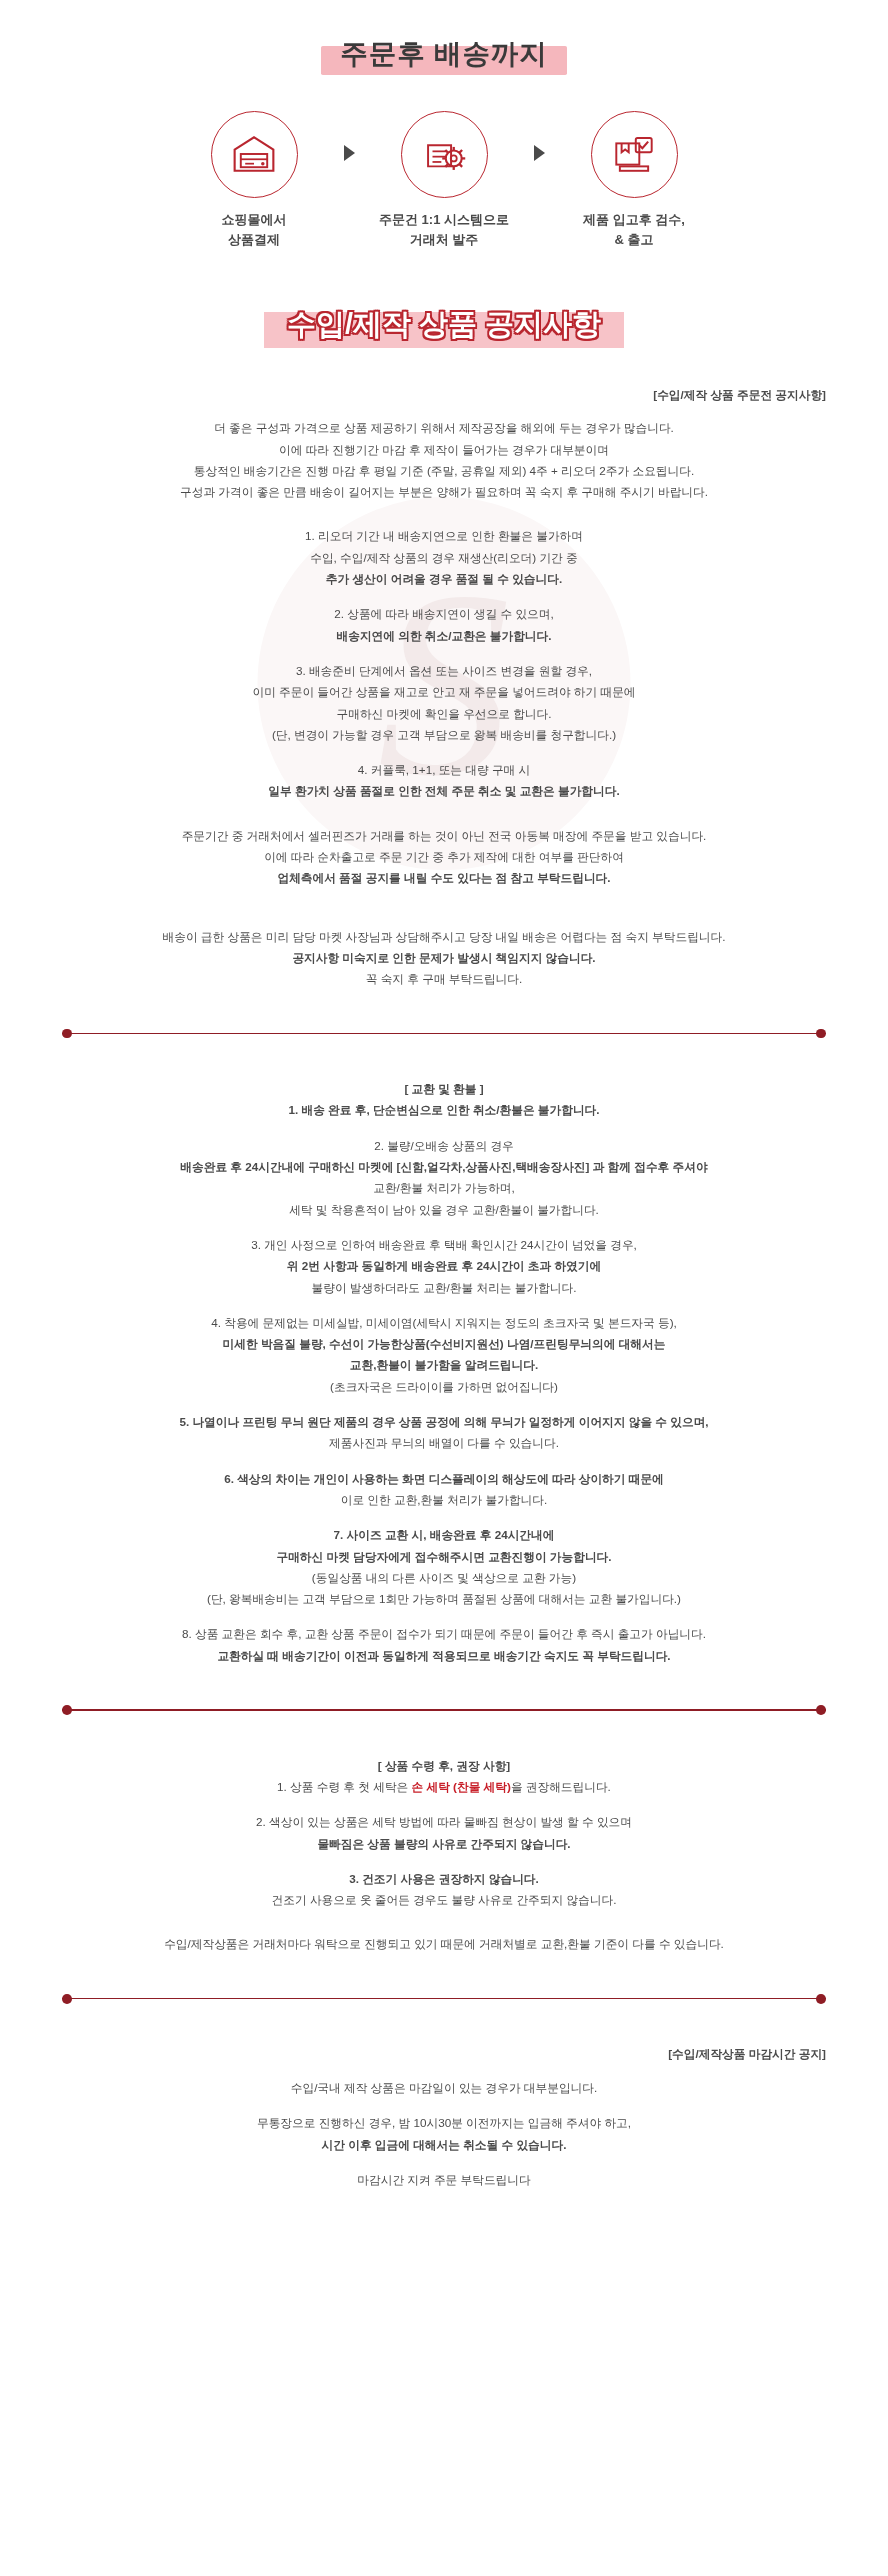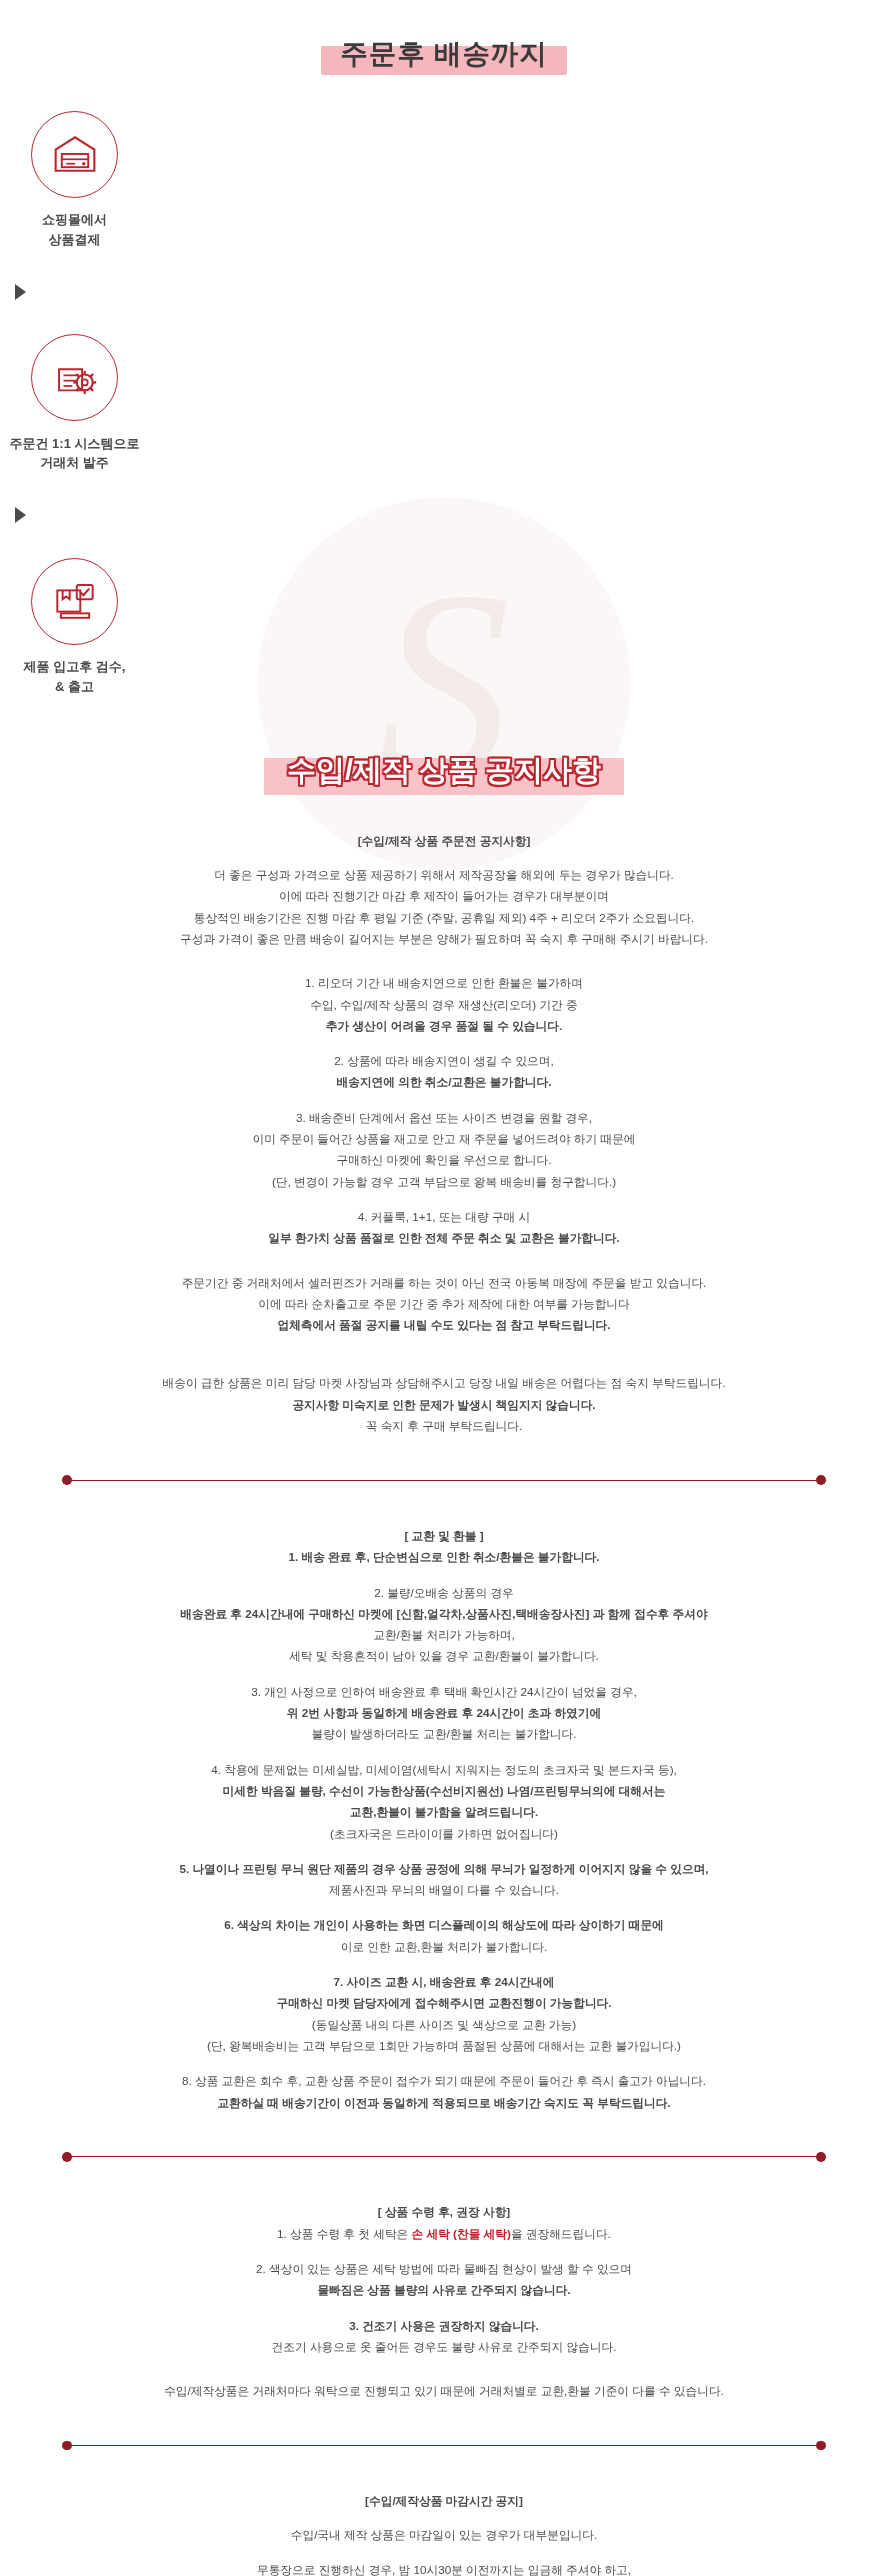--- a/index.html
+++ b/index.html
@@ -47,21 +47,20 @@
     border-radius: 1.8px;
   }
 
   
   .process {
     margin-top: 34px;
     display: flex;
     justify-content: center;
     align-items: flex-start;
     gap: 0px;
-    flex-direction: column;
   }
   .process-step {
     width: 149px;
     text-align: center;
   }
   .circle {
     width: 85px;
     height: 85px;
     border-radius: 50%;
     border: 1.8px solid #b9262f;
@@ -166,20 +165,21 @@
     margin: 0;
     font-size: 11.7px;
     line-height: 1.82;
     color: #4a4a4a;
   }
   .b-title {
     font-weight: bold;
     font-size: 13px;
     color: #2b2b2b;
     margin-bottom: 12.4px !important;
+    text-align: right;
   }
   .red {
     color: #c8202a;
     font-weight: bold;
   }
   .spacer-sm { height: 14px; }
   .spacer-md { height: 23px; }
 
   
   .divider {
@@ -326,21 +326,21 @@
       <p>(단, 변경이 가능할 경우 고객 부담으로 왕복 배송비를 청구합니다.)</p>
 
       <div class="spacer-sm"></div>
 
       <p>4. 커플룩, 1+1, 또는 대량 구매 시</p>
       <p class="red">일부 환가치 상품 품절로 인한 전체 주문 취소 및 교환은 불가합니다.</p>
 
       <div class="spacer-md"></div>
 
       <p>주문기간 중 거래처에서 셀러핀즈가 거래를 하는 것이 아닌 전국 아동복 매장에 주문을 받고 있습니다.</p>
-      <p>이에 따라 순차출고로 주문 기간 중 추가 제작에 대한 여부를 가능합니다</p>
+      <p>이에 따라 순차출고로 주문 기간 중 추가 제작에 대한 여부를 판단하여</p>
       <p class="red">업체측에서 품절 공지를 내릴 수도 있다는 점 참고 부탁드립니다.</p>
 
       <div class="spacer-md"></div>
       <div class="spacer-sm"></div>
 
       <p>배송이 급한 상품은 미리 담당 마켓 사장님과 상담해주시고 당장 내일 배송은 어렵다는 점 숙지 부탁드립니다.</p>
       <p class="red">공지사항 미숙지로 인한 문제가 발생시 책임지지 않습니다.</p>
       <p>꼭 숙지 후 구매 부탁드립니다.</p>
     </div>
 

